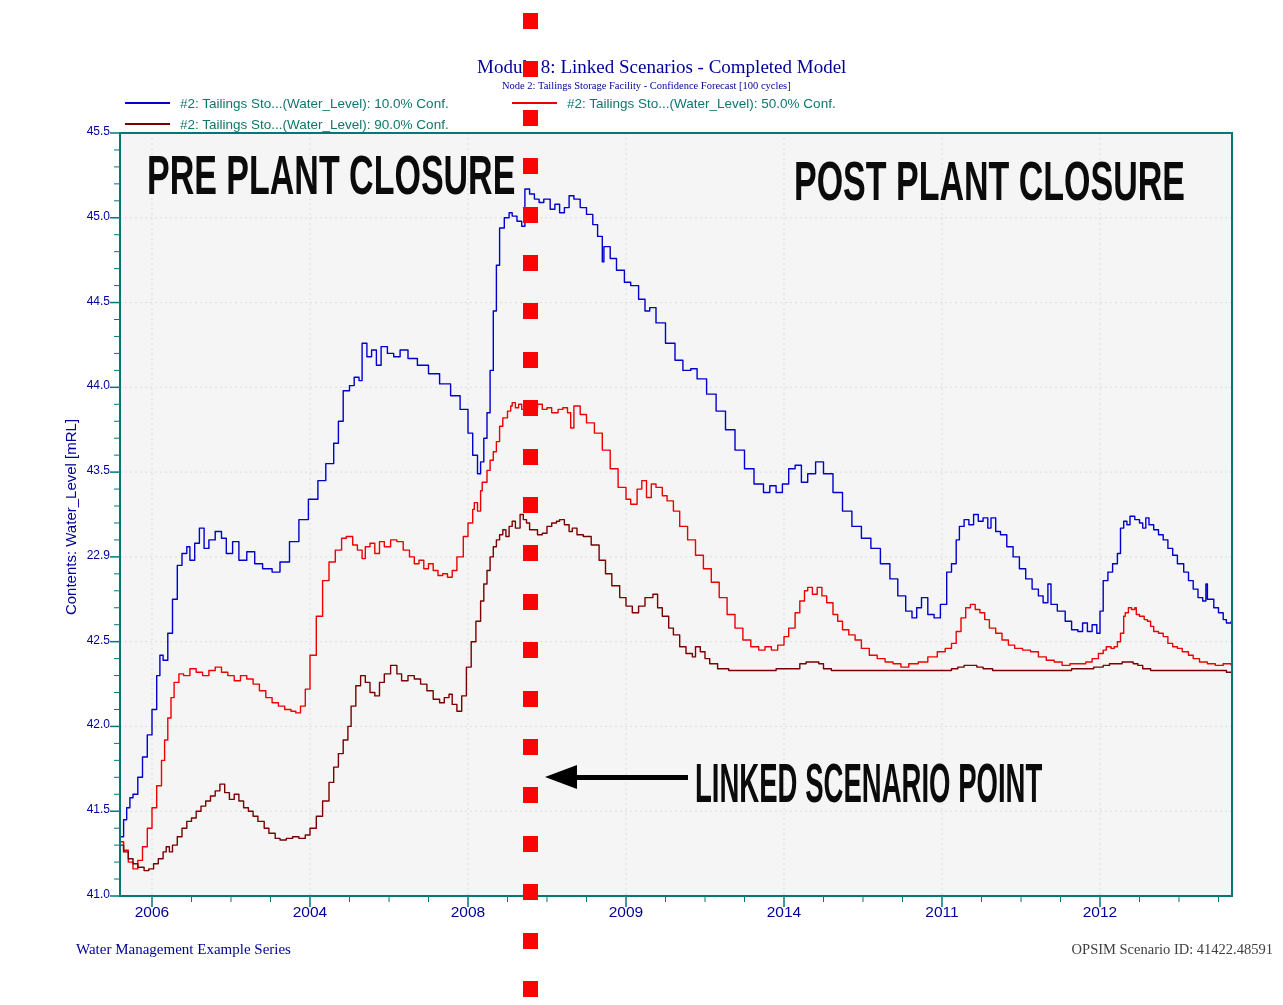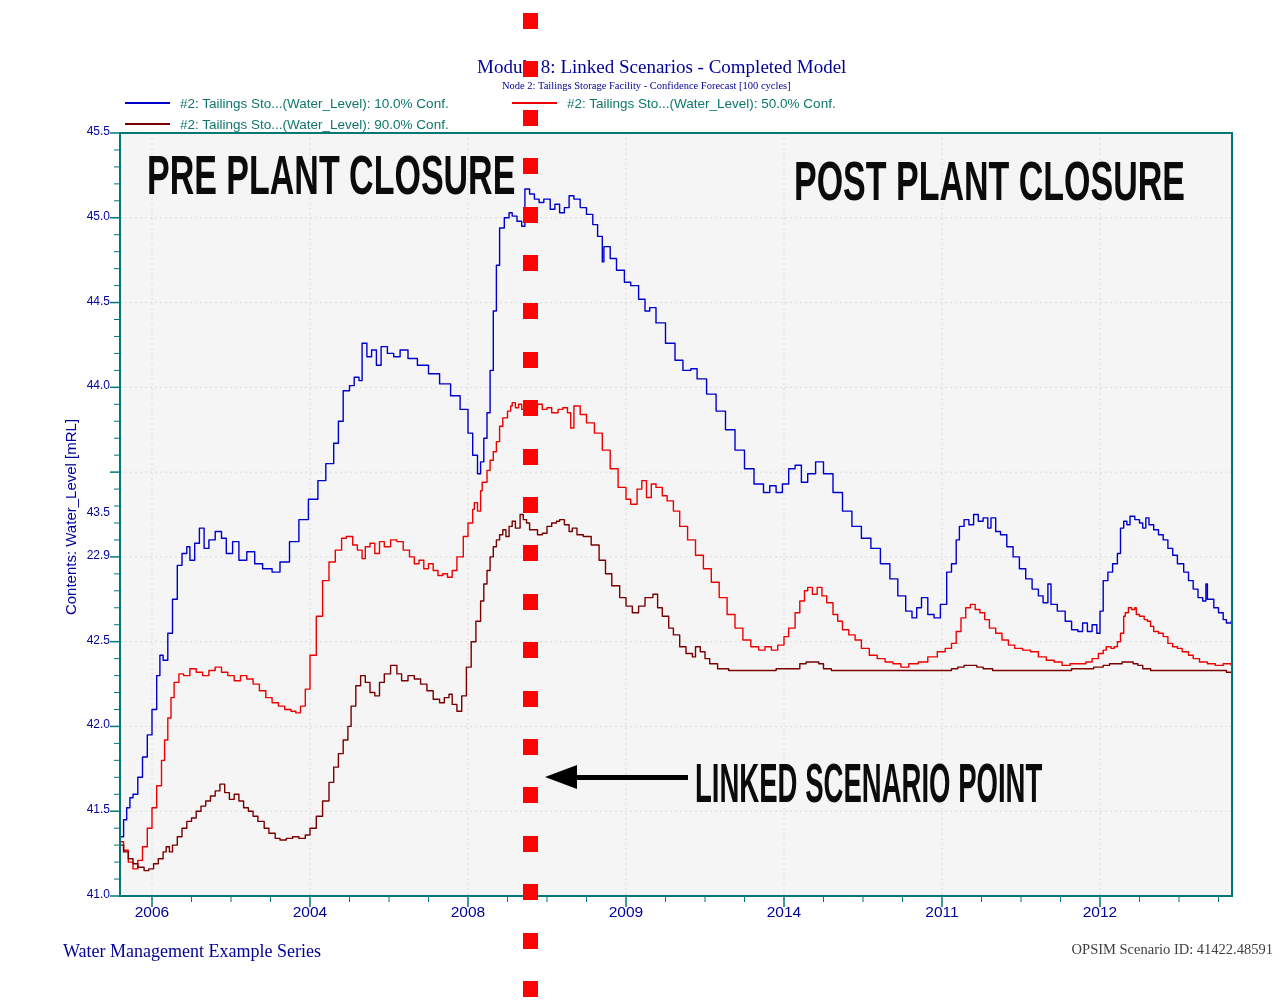--- a/index.html
+++ b/index.html
@@ -16,21 +16,21 @@
   .swatch{position:absolute;height:2px;width:45px;top:6px;left:-55px}
   #legend-item-0{left:180px;top:96px}
   #legend-item-1{left:180px;top:117px}
   #legend-item-2{left:567px;top:96px}
   
   #ylabel{left:70px;top:517px;transform:translate(-50%,-50%) rotate(-90deg);
           font-size:15px;color:#000099;white-space:nowrap;z-index:2}
   .ytick{position:absolute;right:1173px;font-size:12px;color:#000099;z-index:2;white-space:nowrap}
   .xtick{position:absolute;top:903px;width:60px;text-align:center;font-size:15.5px;color:#000099;z-index:2}
   
-  #footer-left{left:63px;top:941px;font-family:"Liberation Serif",serif;font-size:18px;color:#000099;z-index:2}
+  #footer-left{left:76px;top:941px;font-family:"Liberation Serif",serif;font-size:15px;color:#000099;z-index:2}
   #footer-right{right:10px;top:941px;font-family:"Liberation Serif",serif;font-size:14.5px;color:#404040;z-index:2}
   
   #plot{left:0;top:0;z-index:1}
   
   #linked-line{top:13px;width:15px;height:986px;z-index:3;
     background:repeating-linear-gradient(180deg,#fb0404 0px,#fb0404 16px,transparent 16px,transparent 48.4px)}
   
   .annot{font-weight:700;color:#0b0b0b;z-index:4;white-space:nowrap;line-height:1;transform-origin:0 0}
   #annot-pre{left:147px;top:147px;font-size:34px;transform:scale(1.00,1.62)}
   #annot-post{left:794px;top:153px;font-size:34px;transform:scale(1.00,1.62)}
@@ -156,21 +156,21 @@
 </div>
 
 <div id="ylabel" class="abs">Contents: Water_Level [mRL]</div>
 
 <div id="y-tick-labels">
     <span class="ytick" style="top: 887px;">41.0</span>
     <span class="ytick" style="top: 802.222px;">41.5</span>
     <span class="ytick" style="top: 717.444px;">42.0</span>
     <span class="ytick" style="top: 632.667px;">42.5</span>
     <span class="ytick" style="top: 547.889px;">22.9</span>
-    <span class="ytick" style="top: 463.111px; margin-top: 42px;">43.5</span>
+    <span class="ytick" style="top: 463.111px;">43.5</span>
     <span class="ytick" style="top: 378.333px;">44.0</span>
     <span class="ytick" style="top: 293.556px;">44.5</span>
     <span class="ytick" style="top: 208.778px;">45.0</span>
     <span class="ytick" style="top: 124px;">45.5</span>
   </div>
 <div id="x-tick-labels">
     <span class="xtick" style="left: 122px;">2006</span>
     <span class="xtick" style="left: 280px;">2004</span>
     <span class="xtick" style="left: 438px;">2008</span>
     <span class="xtick" style="left: 596px;">2009</span>

